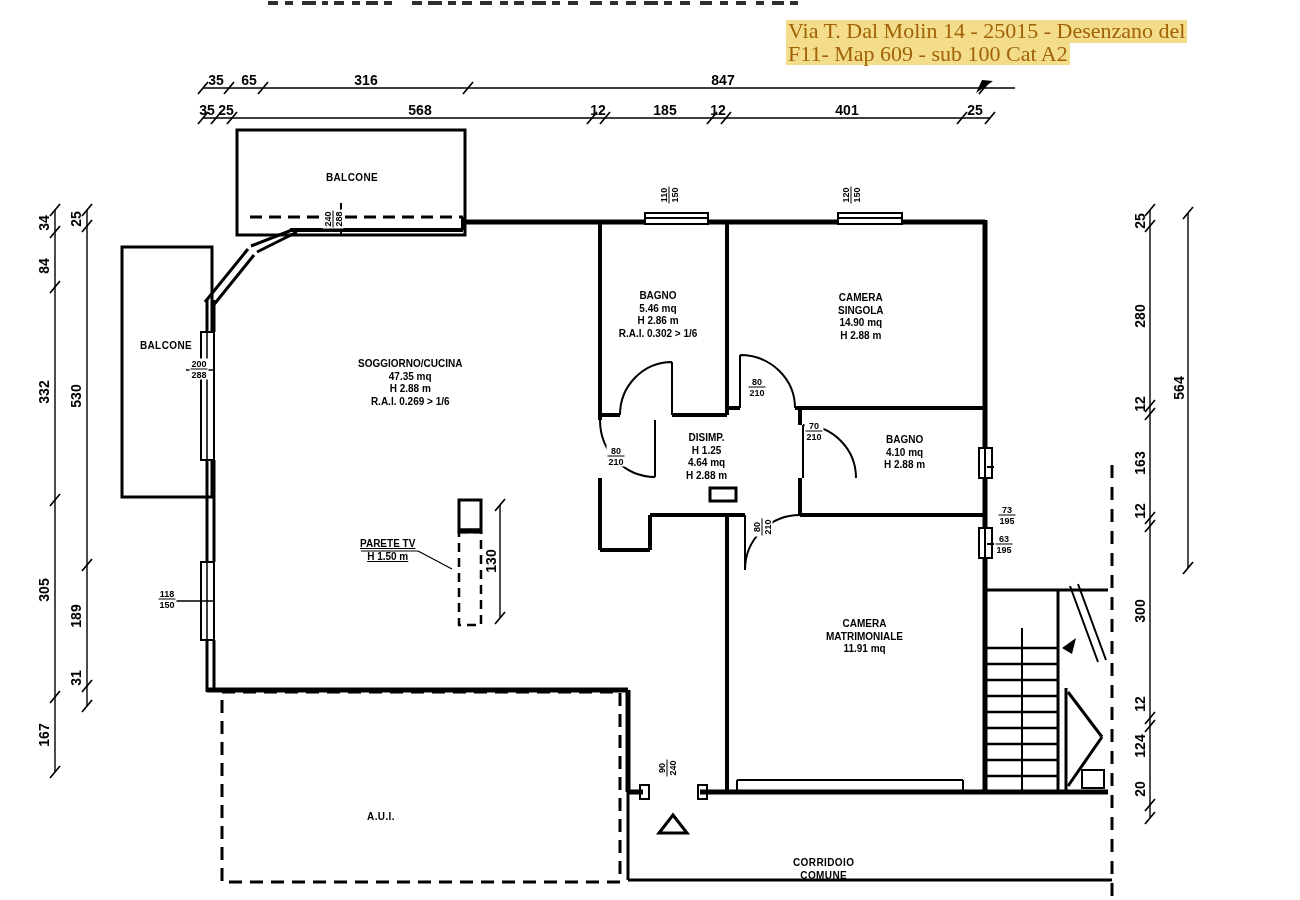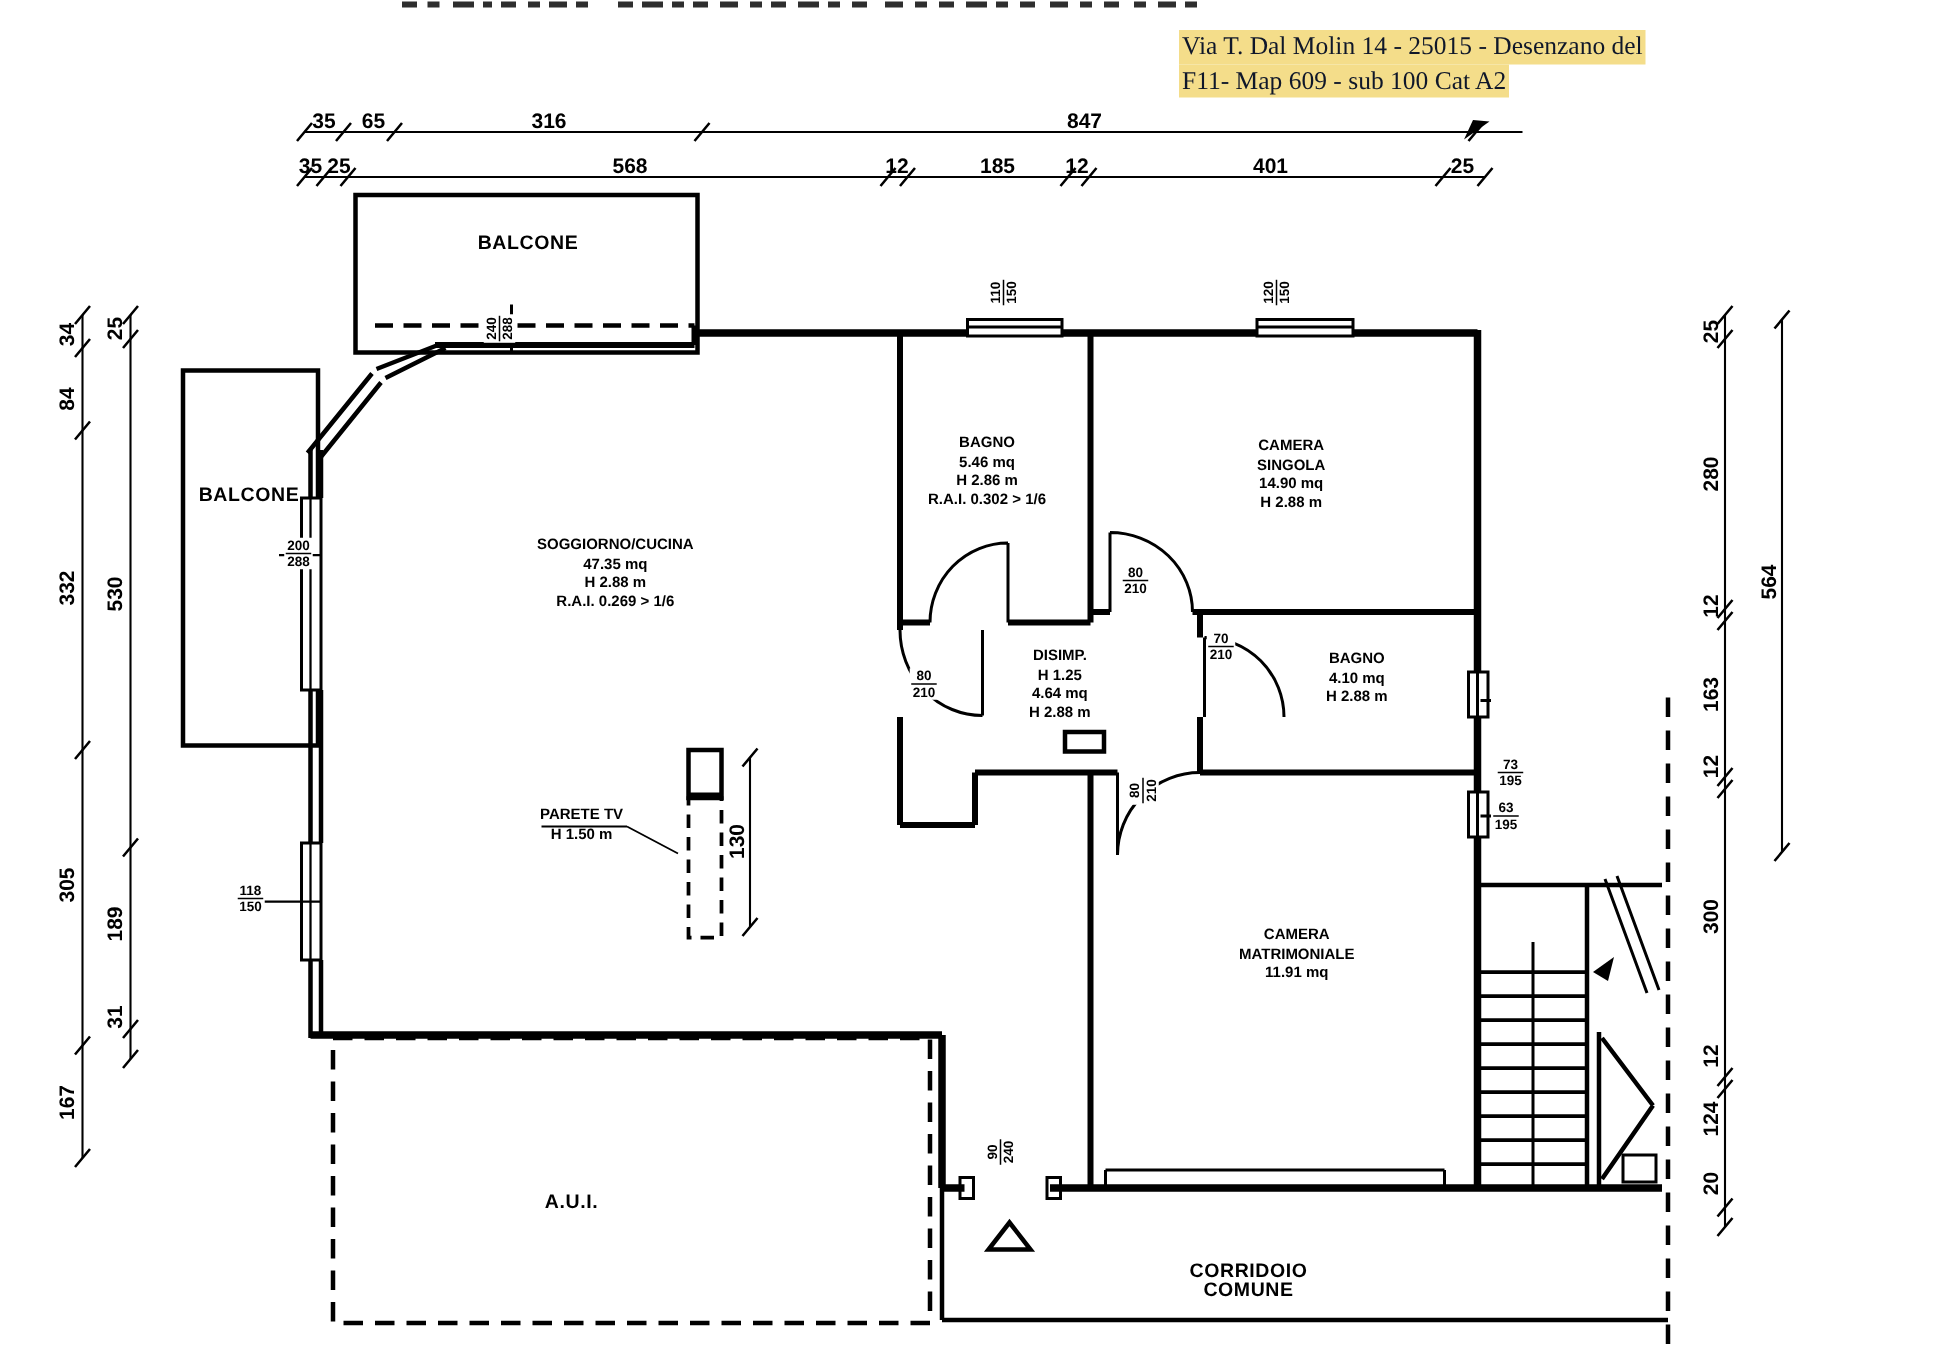--- a/index.html
+++ b/index.html
@@ -1,28 +1,28 @@
 <!DOCTYPE html>
 <html><head>
 <meta charset="utf-8">
 <style>
   html,body{margin:0;padding:0;background:#ffffff;}
   .stage{position:relative;width:1300px;height:900px;background:#ffffff;overflow:hidden;
          font-family:"Liberation Sans",sans-serif;}
   .stage svg{position:absolute;left:0;top:0;}
   
   .addr{position:absolute;left:786px;top:20px;font-family:"Liberation Serif",serif;
-        font-size:17px;line-height:22.5px;color:#0f172a;z-index:3;}
+        font-size:22px;line-height:22.5px;color:#a16207;z-index:3;}
   .addr .hl{background:#f4dd8a;display:inline-block;padding:0 2px;}
   
   .room{position:absolute;font:bold 10px "Liberation Sans",sans-serif;line-height:12.5px;
         color:#000;white-space:nowrap;z-index:3;}
   .room span{display:block;text-align:center;}
   .room.centered{text-align:center;transform:translateX(-50%);}
-  .small{font-size:13px;letter-spacing:.4px;}
+  .small{font-size:10px;letter-spacing:.4px;margin-top:16px;}
   
   .dim{position:absolute;font:bold 14px "Liberation Sans",sans-serif;color:#000;
        white-space:nowrap;z-index:3;}
   
   .frac{position:absolute;display:flex;flex-direction:column;align-items:center;
         font:bold 9px "Liberation Sans",sans-serif;line-height:10px;color:#000;
         background:#fff;padding:0 1px;z-index:3;}
   .frac .bot{border-top:1.3px solid #000;padding:0 1px;}
 </style>
 </head>
@@ -215,21 +215,21 @@
     <span>4.10 mq</span>
     <span>H 2.88 m</span>
   </div>
 
   <div class="room" style="left:826px;top:618px;">
     <span>CAMERA</span>
     <span>MATRIMONIALE</span>
     <span>11.91 mq</span>
   </div>
 
-  <div class="room" style="left:360px;top:538px;">
+  <div class="room" style="left:360px;top:538px;text-decoration:underline;">
     <span>PARETE TV</span>
     <span>H 1.50 m</span>
   </div>
 
   <div class="room centered small" style="left:381px;top:795px;">A.U.I.</div>
 
   <div class="room small" style="left:793px;top:840px;line-height:13px;">
     <span>CORRIDOIO</span>
     <span>COMUNE</span>
   </div>

